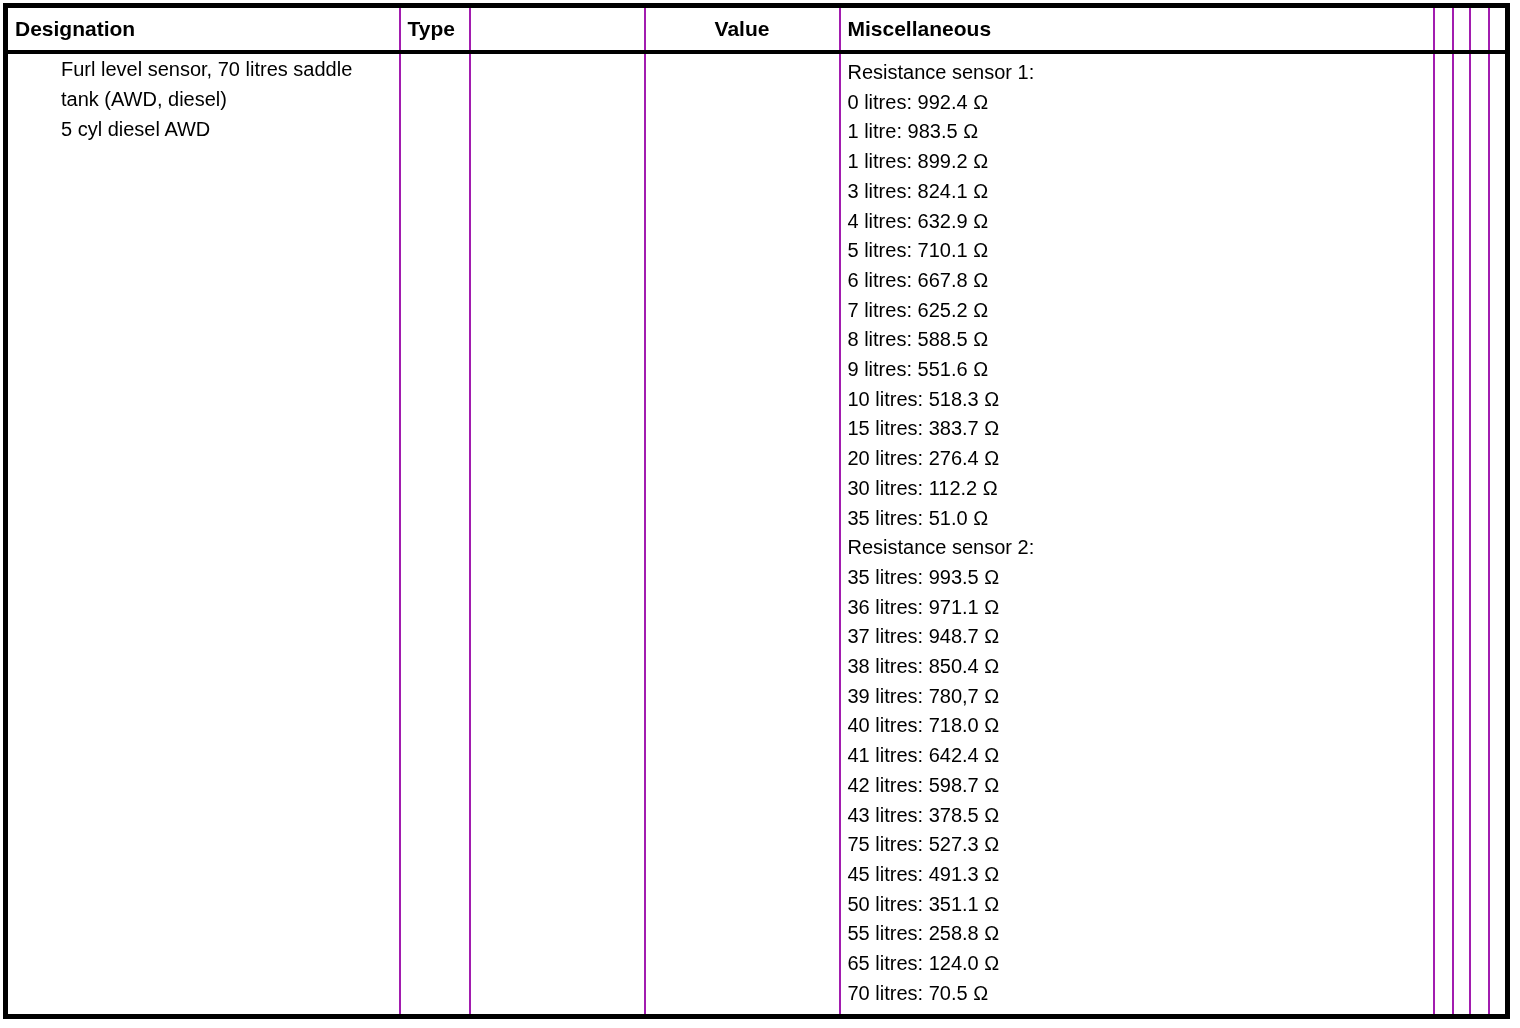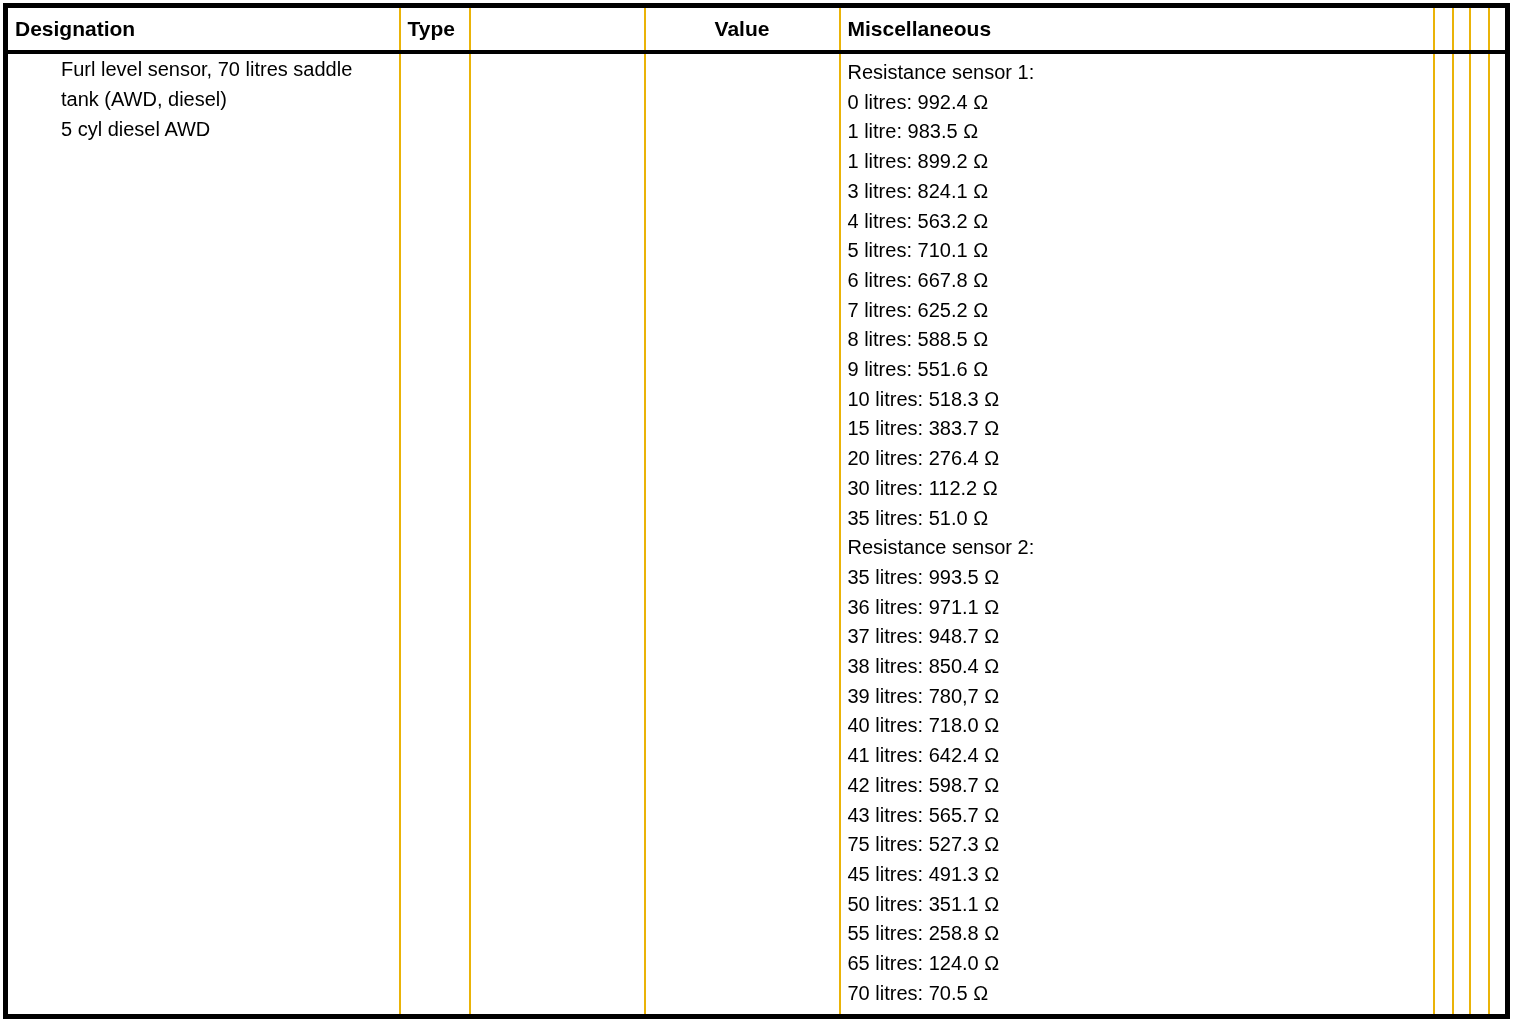--- a/index.html
+++ b/index.html
@@ -23,21 +23,21 @@
     left: 3px;
     top: 3px;
     width: 1502px;
     height: 1016px;
     border-collapse: collapse;
     table-layout: fixed;
     border: 5px solid #000000;
   }
   .spec-table th,
   .spec-table td {
-    border: 2px solid #eab308;
+    border: 2px solid #a21caf;
     padding: 0;
     overflow: hidden;
   }
   tr.header-row th {
     border-bottom: 4px solid #000000;
     height: 42px;
     font-size: 21px;
     font-weight: bold;
     text-align: left;
     vertical-align: middle;
@@ -109,41 +109,41 @@
         <td></td>
         <td></td>
         <td></td>
         <td class="misc-cell">
           <div class="misc-text">
               <div>Resistance sensor 1:</div>
               <div>0 litres: 992.4 Ω</div>
               <div>1 litre: 983.5 Ω</div>
               <div>1 litres: 899.2 Ω</div>
               <div>3 litres: 824.1 Ω</div>
-              <div>4 litres: 563.2 Ω</div>
+              <div>4 litres: 632.9 Ω</div>
               <div>5 litres: 710.1 Ω</div>
               <div>6 litres: 667.8 Ω</div>
               <div>7 litres: 625.2 Ω</div>
               <div>8 litres: 588.5 Ω</div>
               <div>9 litres: 551.6 Ω</div>
               <div>10 litres: 518.3 Ω</div>
               <div>15 litres: 383.7 Ω</div>
               <div>20 litres: 276.4 Ω</div>
               <div>30 litres: 112.2 Ω</div>
               <div>35 litres: 51.0 Ω</div>
               <div>Resistance sensor 2:</div>
               <div>35 litres: 993.5 Ω</div>
               <div>36 litres: 971.1 Ω</div>
               <div>37 litres: 948.7 Ω</div>
               <div>38 litres: 850.4 Ω</div>
               <div>39 litres: 780,7 Ω</div>
               <div>40 litres: 718.0 Ω</div>
               <div>41 litres: 642.4 Ω</div>
               <div>42 litres: 598.7 Ω</div>
-              <div>43 litres: 565.7 Ω</div>
+              <div>43 litres: 378.5 Ω</div>
               <div>75 litres: 527.3 Ω</div>
               <div>45 litres: 491.3 Ω</div>
               <div>50 litres: 351.1 Ω</div>
               <div>55 litres: 258.8 Ω</div>
               <div>65 litres: 124.0 Ω</div>
               <div>70 litres: 70.5 Ω</div>
             </div>
         </td>
         <td></td>
         <td></td>

